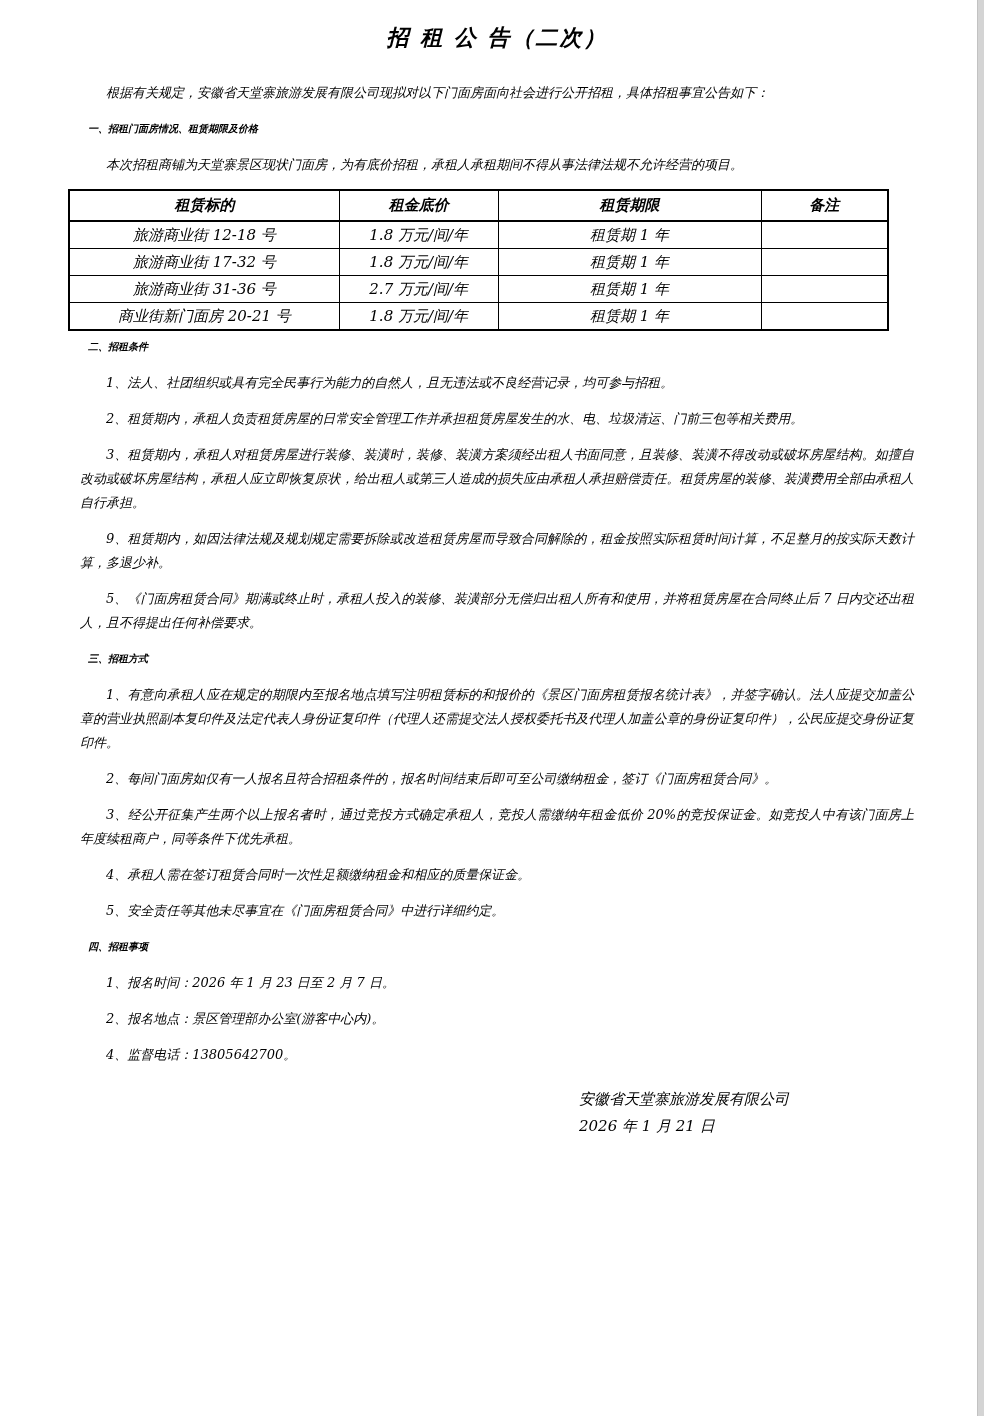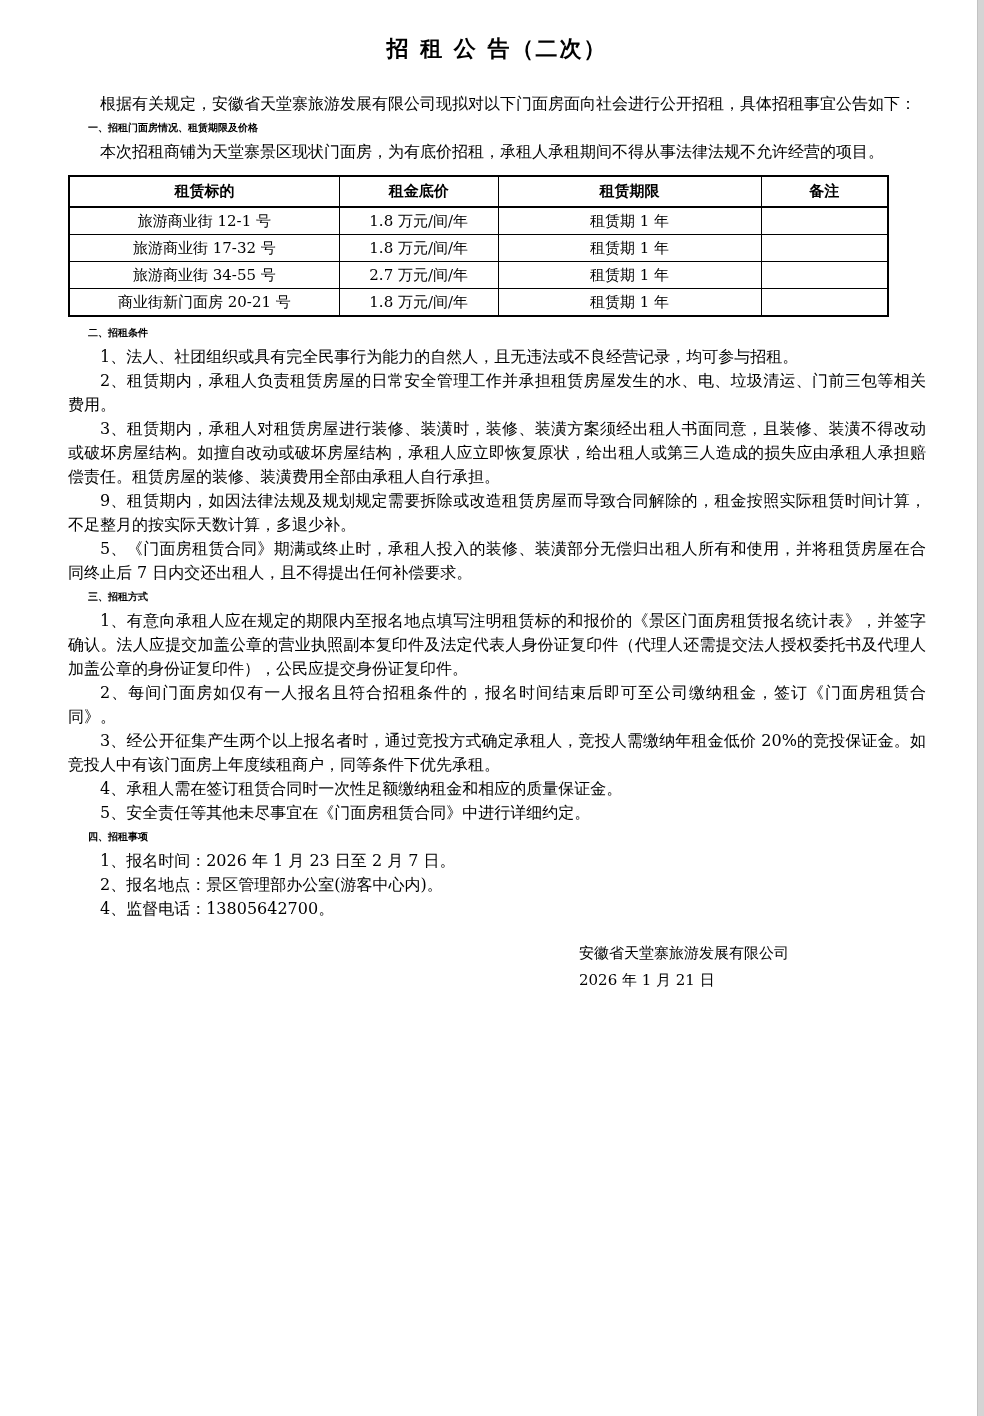--- a/index.html
+++ b/index.html
@@ -12,33 +12,34 @@
     width: 984px;
     height: 1416px;
     overflow: hidden;
     color: #000000;
     font-family: "DejaVu Serif", "Liberation Serif", serif;
   }
   .page {
     box-sizing: border-box;
     width: 978px;
     height: 1416px;
-    padding: 32px 52px 0 68px;
+    padding: 21px 52px 0 68px;
+    font-style: italic;
   }
   .doc-title {
     margin: 0 0 28px 0;
     font-size: 22px;
     line-height: 32px;
     font-weight: bold;
     text-align: center;
     letter-spacing: 2px;
   }
   .para {
-    margin: 0;
-    font-size: 16px;
+    margin: 12px;
+    font-size: 13px;
     line-height: 24px;
     text-align: justify;
     text-indent: 2em;
   }
   .heading {
     margin: 0;
     font-size: 10px;
     line-height: 24px;
     font-weight: bold;
     text-indent: 2em;
@@ -109,33 +110,33 @@
     <thead>
       <tr>
         <th>租赁标的</th>
         <th>租金底价</th>
         <th>租赁期限</th>
         <th>备注</th>
       </tr>
     </thead>
     <tbody>
       <tr>
-        <td>旅游商业街 12-1 号</td>
+        <td>旅游商业街 12-18 号</td>
         <td>1.8 万元/间/年</td>
         <td>租赁期 1 年</td>
         <td></td>
       </tr>
       <tr>
         <td>旅游商业街 17-32 号</td>
         <td>1.8 万元/间/年</td>
         <td>租赁期 1 年</td>
         <td></td>
       </tr>
       <tr>
-        <td>旅游商业街 34-55 号</td>
+        <td>旅游商业街 31-36 号</td>
         <td>2.7 万元/间/年</td>
         <td>租赁期 1 年</td>
         <td></td>
       </tr>
       <tr>
         <td>商业街新门面房 20-21 号</td>
         <td>1.8 万元/间/年</td>
         <td>租赁期 1 年</td>
         <td></td>
       </tr>

